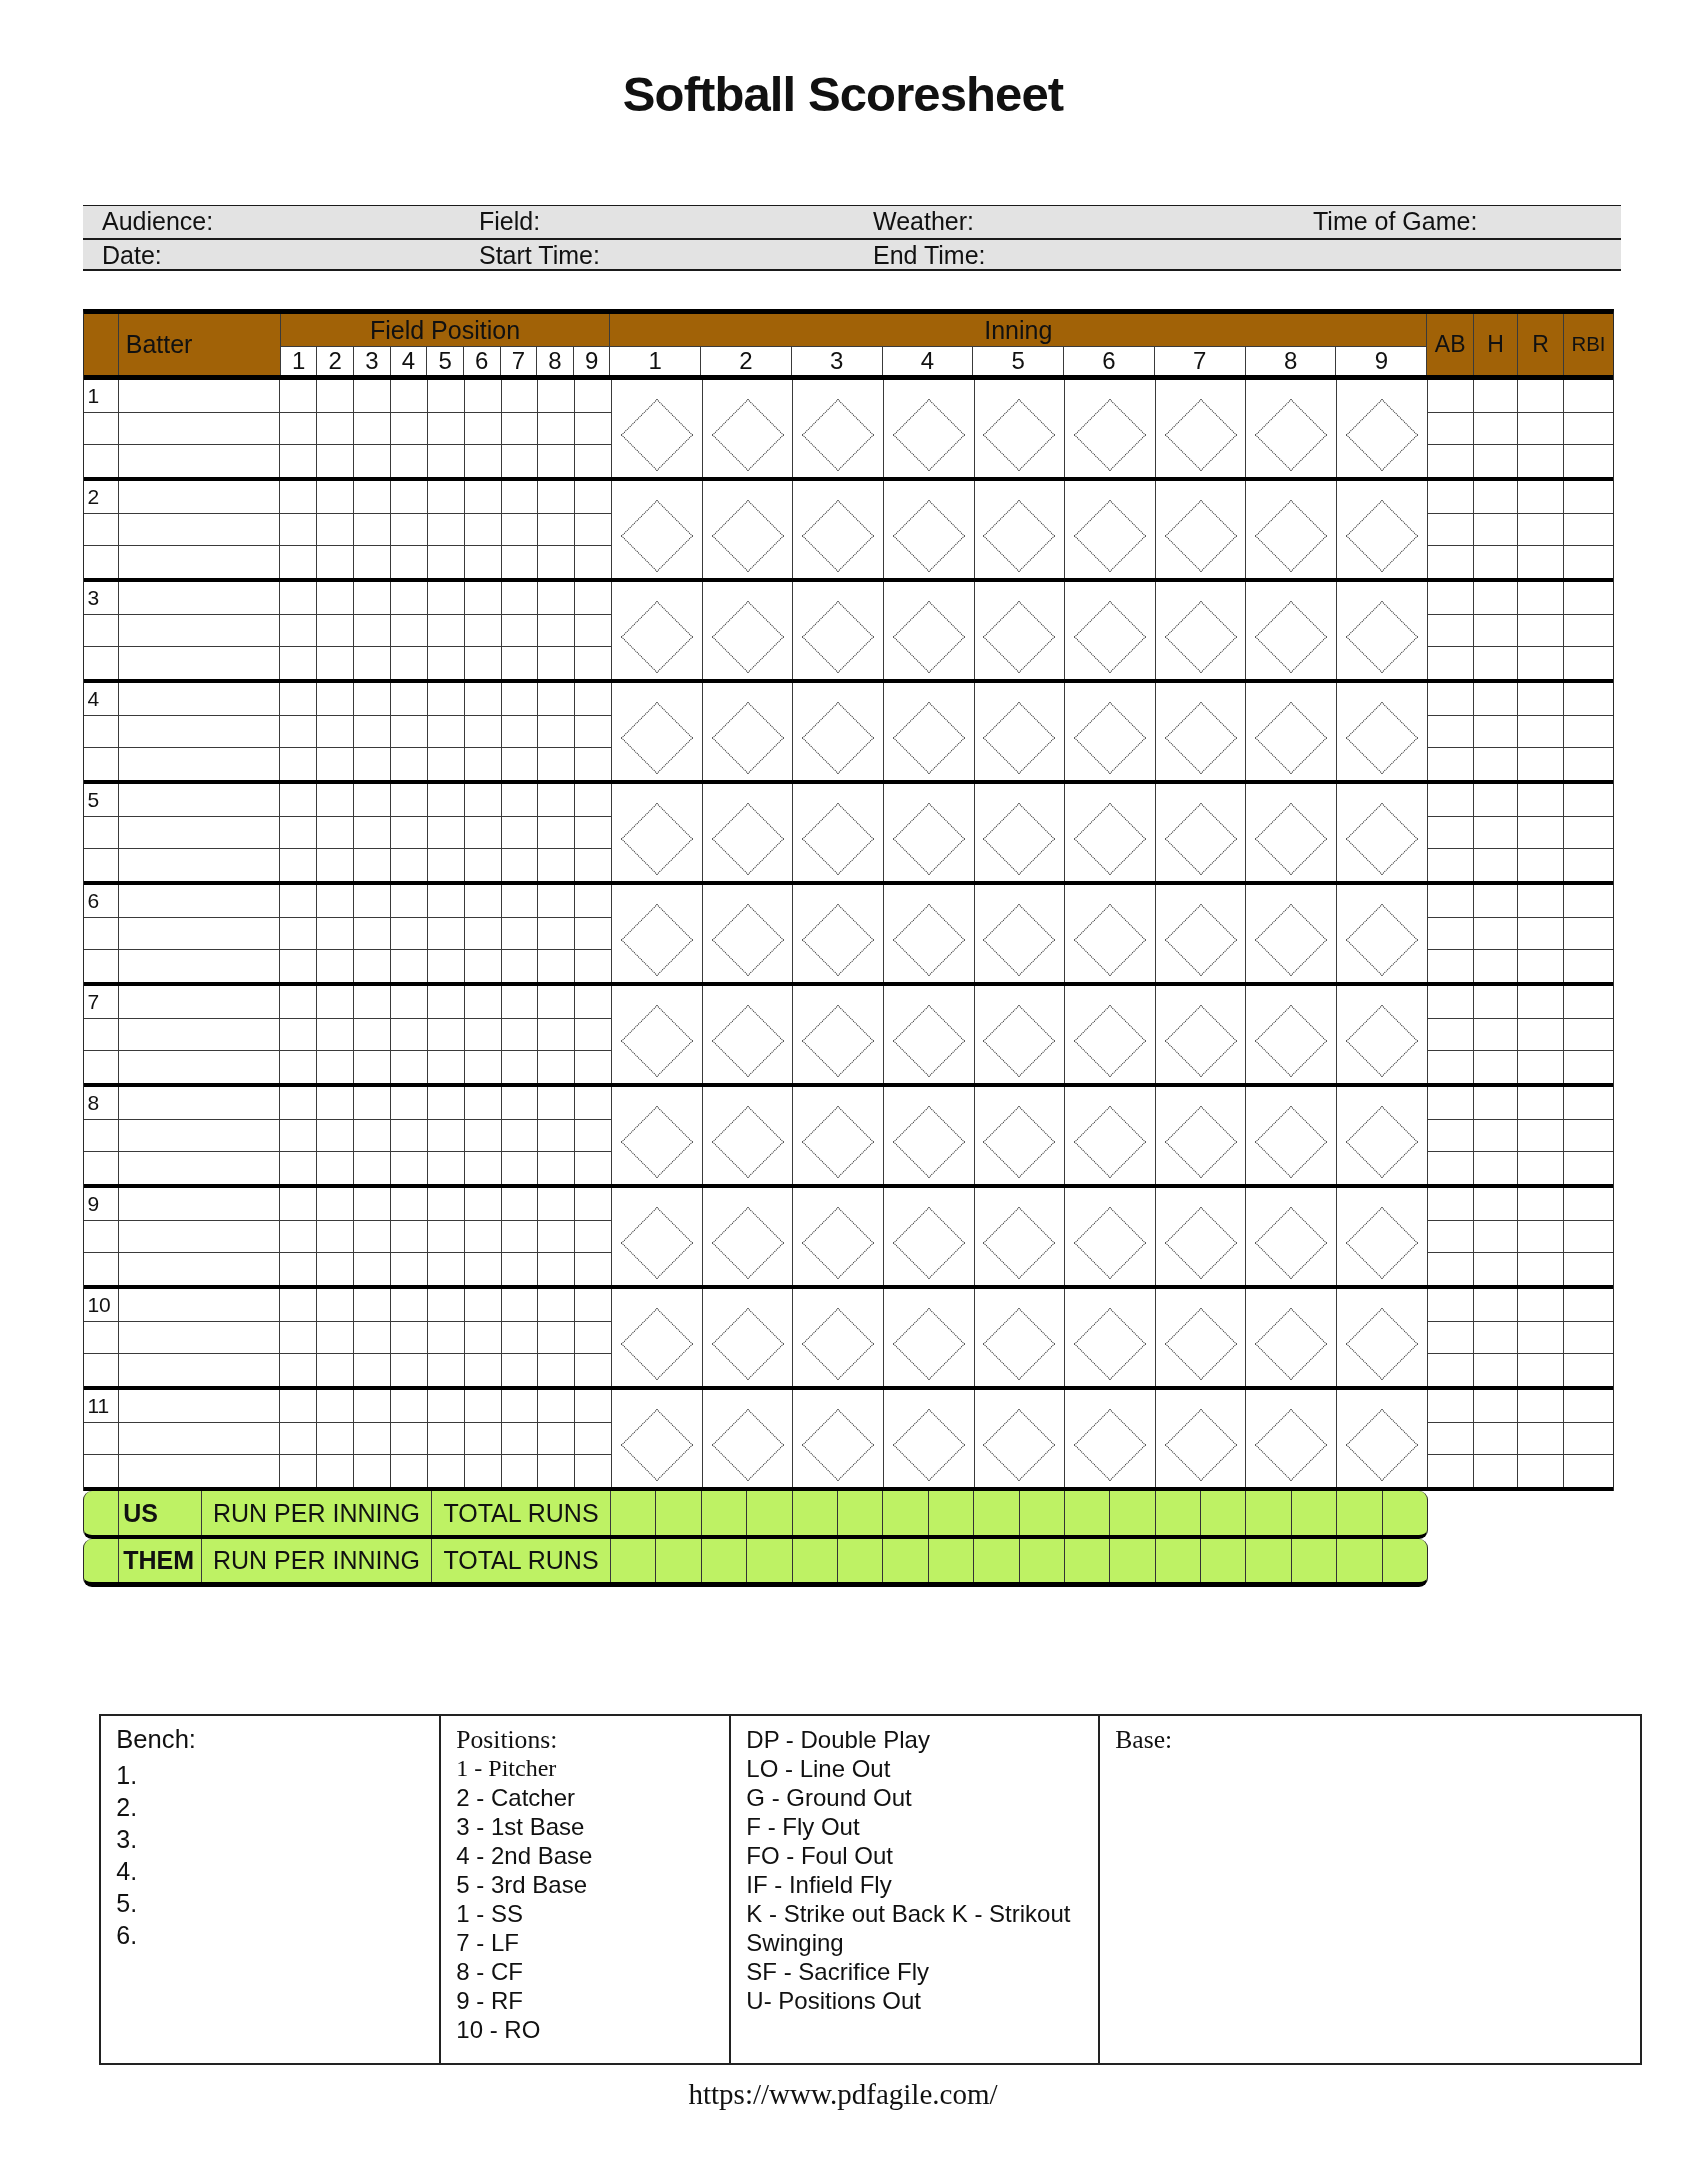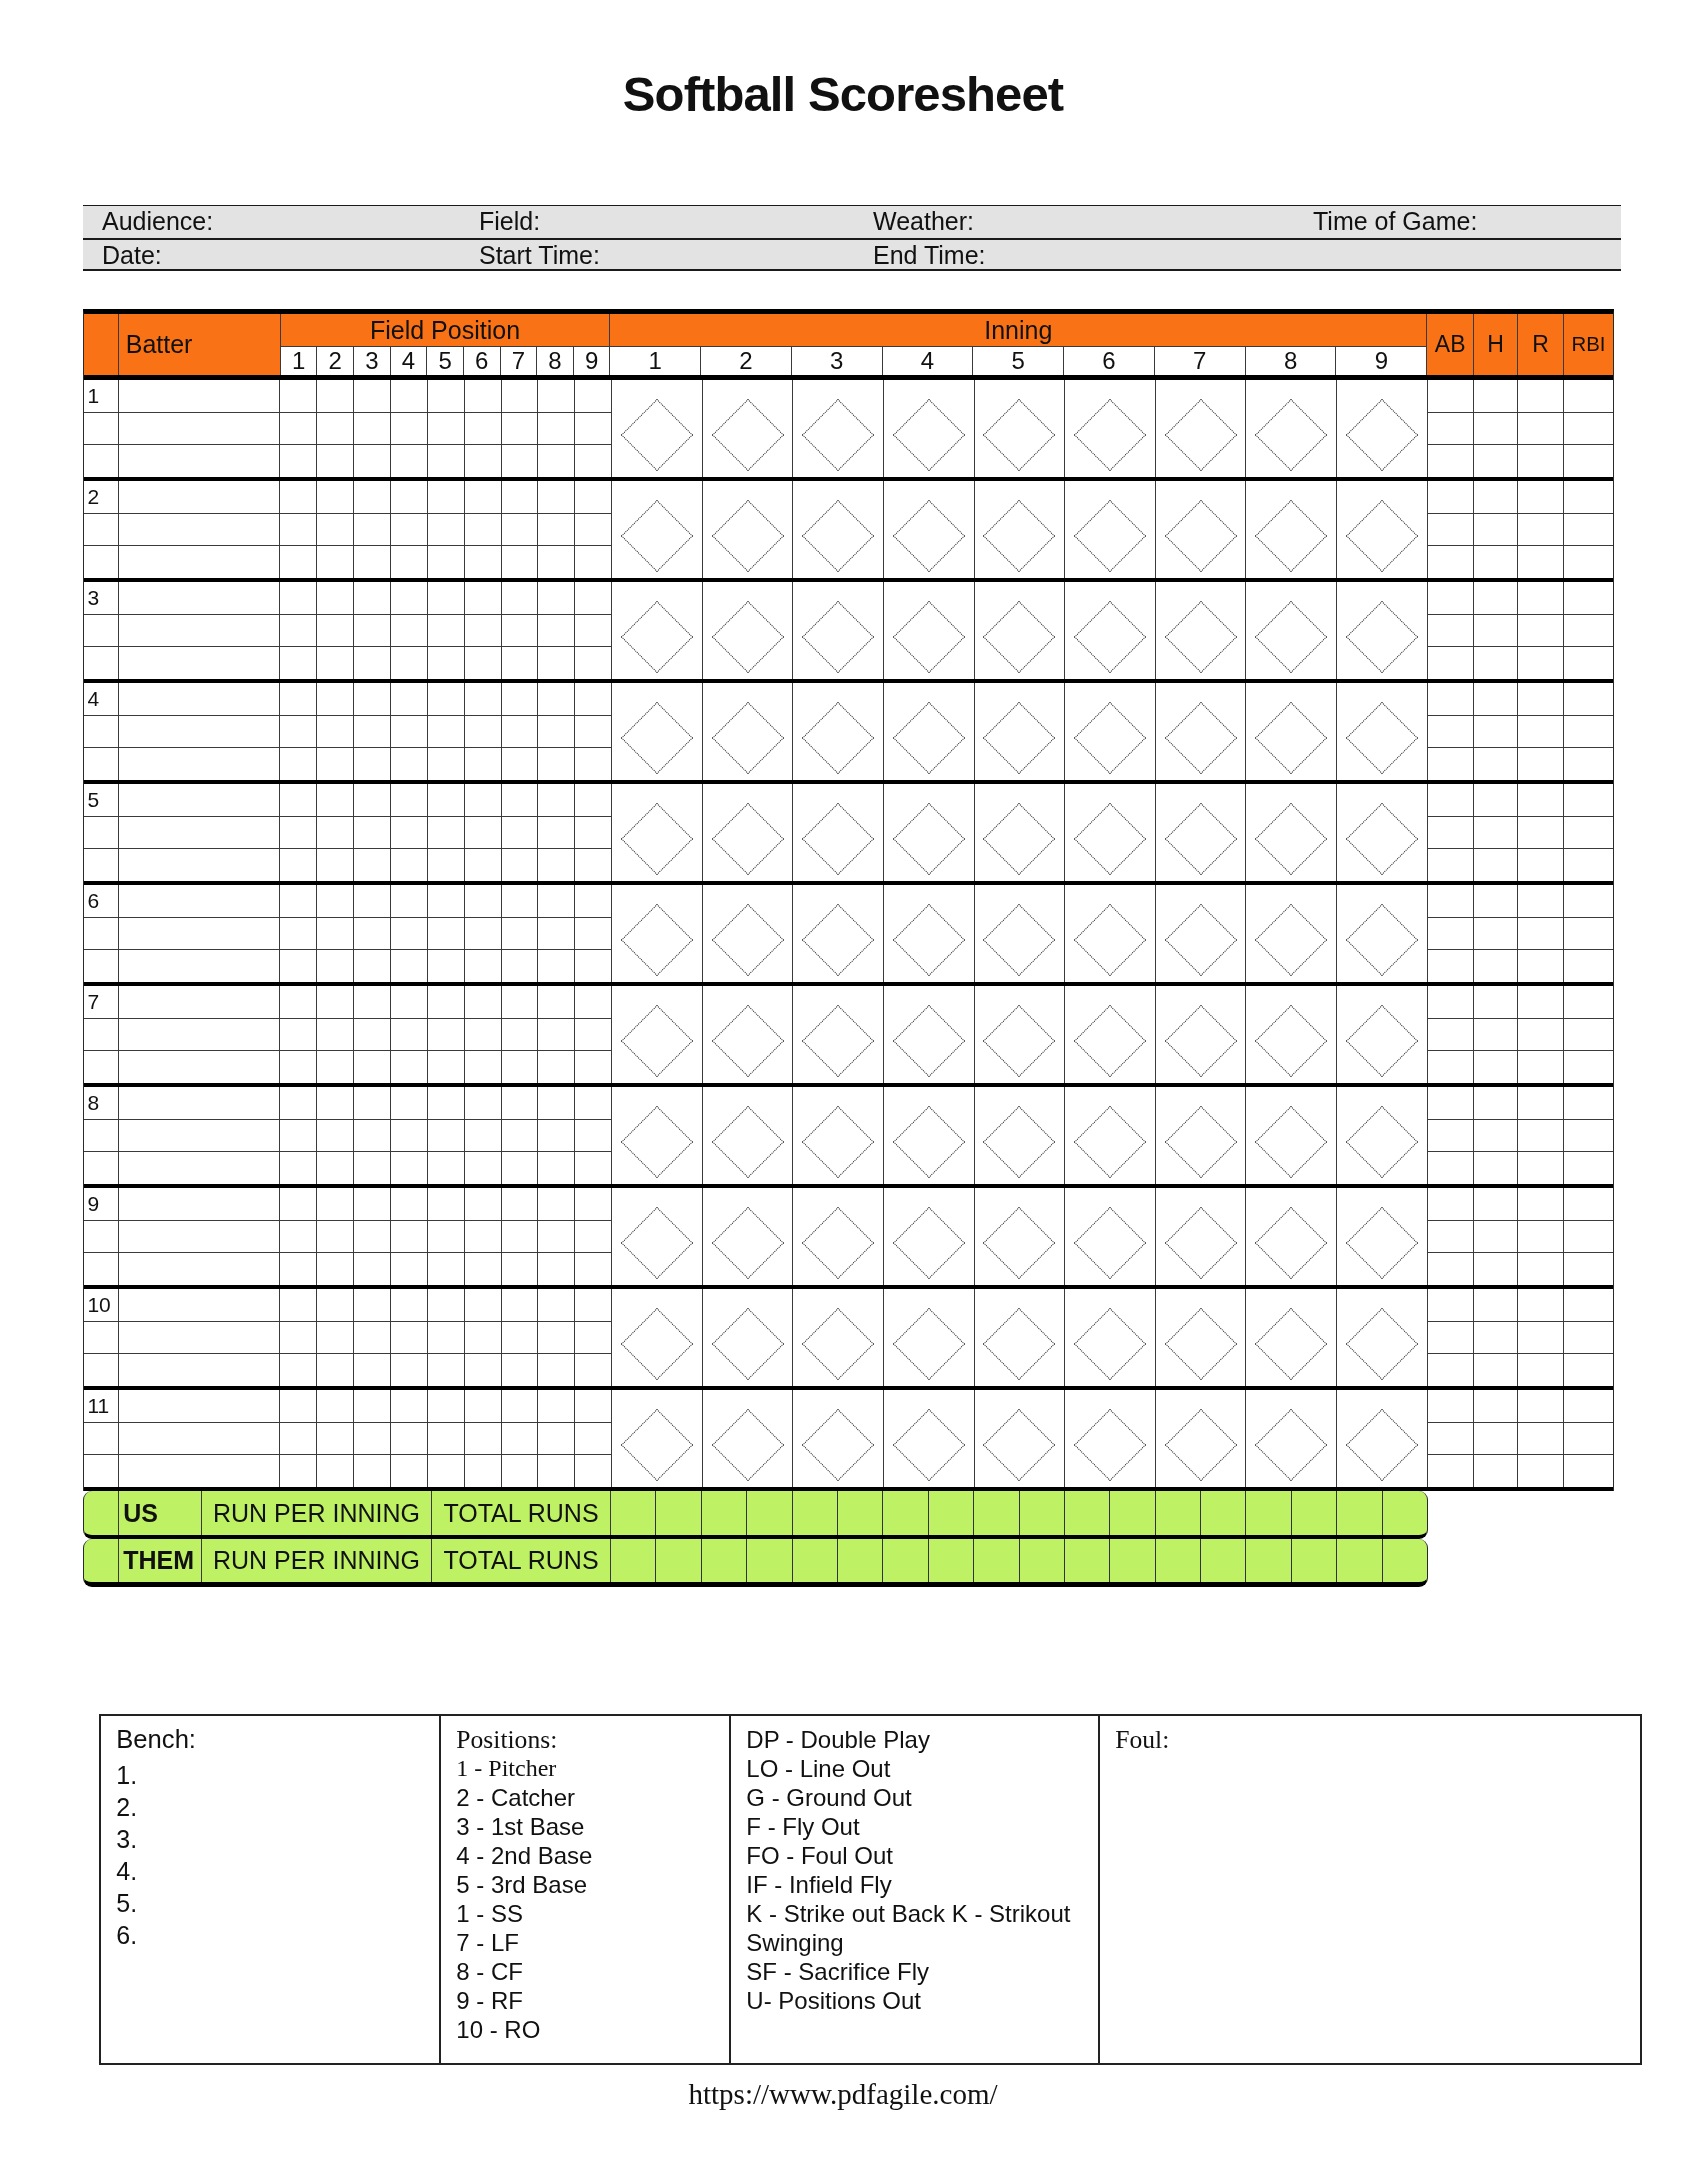--- a/index.html
+++ b/index.html
@@ -47,21 +47,21 @@
   .w-num    { width:35px; }
   .w-batter { width:162px; }
   .w-fp     { width:37px; }
   .w-ab     { width:47px; }
   .w-h      { width:44px; }
   .w-r      { width:46px; }
   .w-rbi    { width:49px; }
   .w-innings{ width:818px; }
 
   
-  .thead { display:flex; height:66px; background:#f97316; border-bottom:5.1px solid #000; }
+  .thead { display:flex; height:66px; background:#a16207; border-bottom:5.1px solid #000; }
   .thead > div { border-right:1.7px solid #3a3a3a; }
   .thead > div:last-child { border-right:none; }
   .th-batter { display:flex; align-items:center; padding-left:6.8px; font-size:25px; }
   .th-group { display:flex; flex-direction:column; }
   .group-label { height:36px; display:flex; align-items:center; justify-content:center; font-size:25px; }
   .group-nums { flex:1; display:flex; border-top:1.7px solid #3a3a3a; background:#fff; }
   .group-nums .num-cell {
     flex:1; display:flex; align-items:center; justify-content:center;
     font-size:24px; border-right:1.7px solid #3a3a3a;
   }
@@ -1450,18 +1450,18 @@
         <div class="abbrev-item">G - Ground Out</div>
         <div class="abbrev-item">F - Fly Out</div>
         <div class="abbrev-item">FO - Foul Out</div>
         <div class="abbrev-item">IF - Infield Fly</div>
         <div class="abbrev-item">K - Strike out Back K - Strikout Swinging</div>
         <div class="abbrev-item">SF - Sacrifice Fly</div>
         <div class="abbrev-item">U- Positions Out</div>
       </div>
   </div>
   <div class="legend-col lc-notes">
-    <div class="heading serif">Foul:</div>
+    <div class="heading serif">Base:</div>
   </div>
 </div>
 
 <div class="footer">https://www.pdfagile.com/</div>
 
 
 </body></html>

